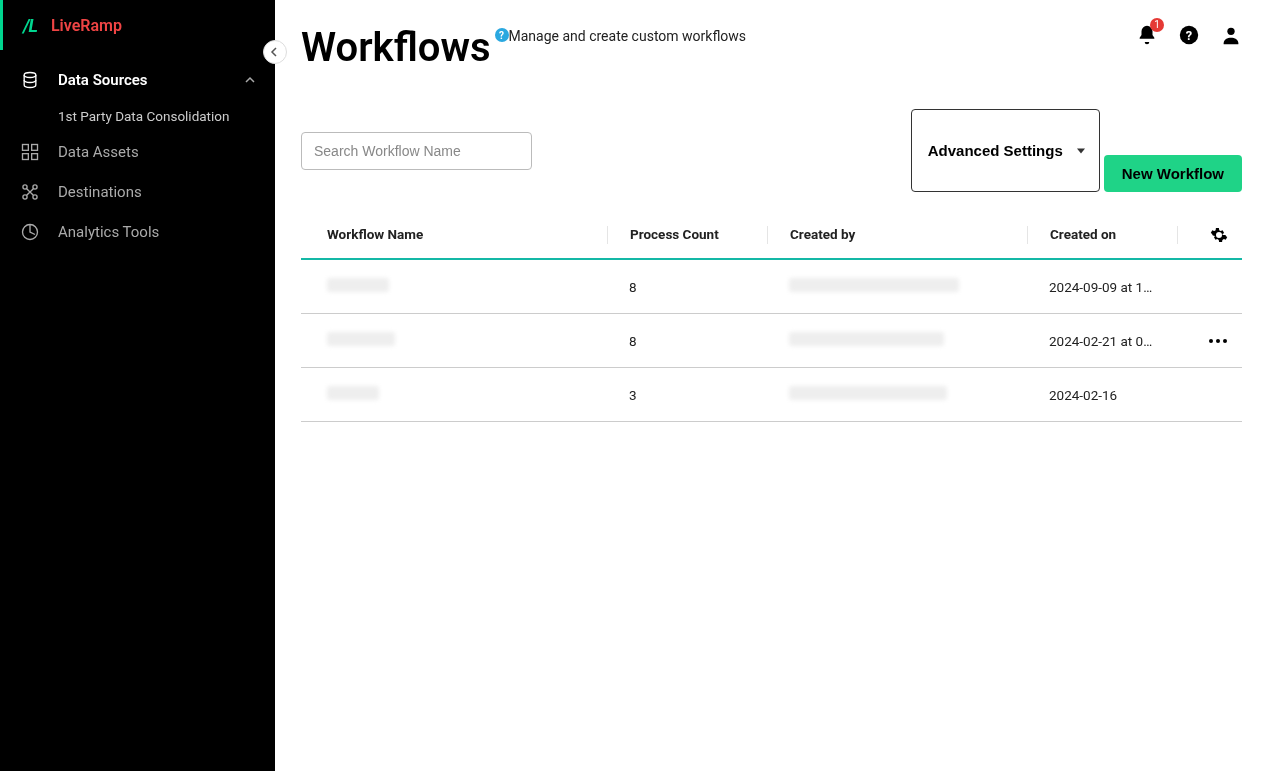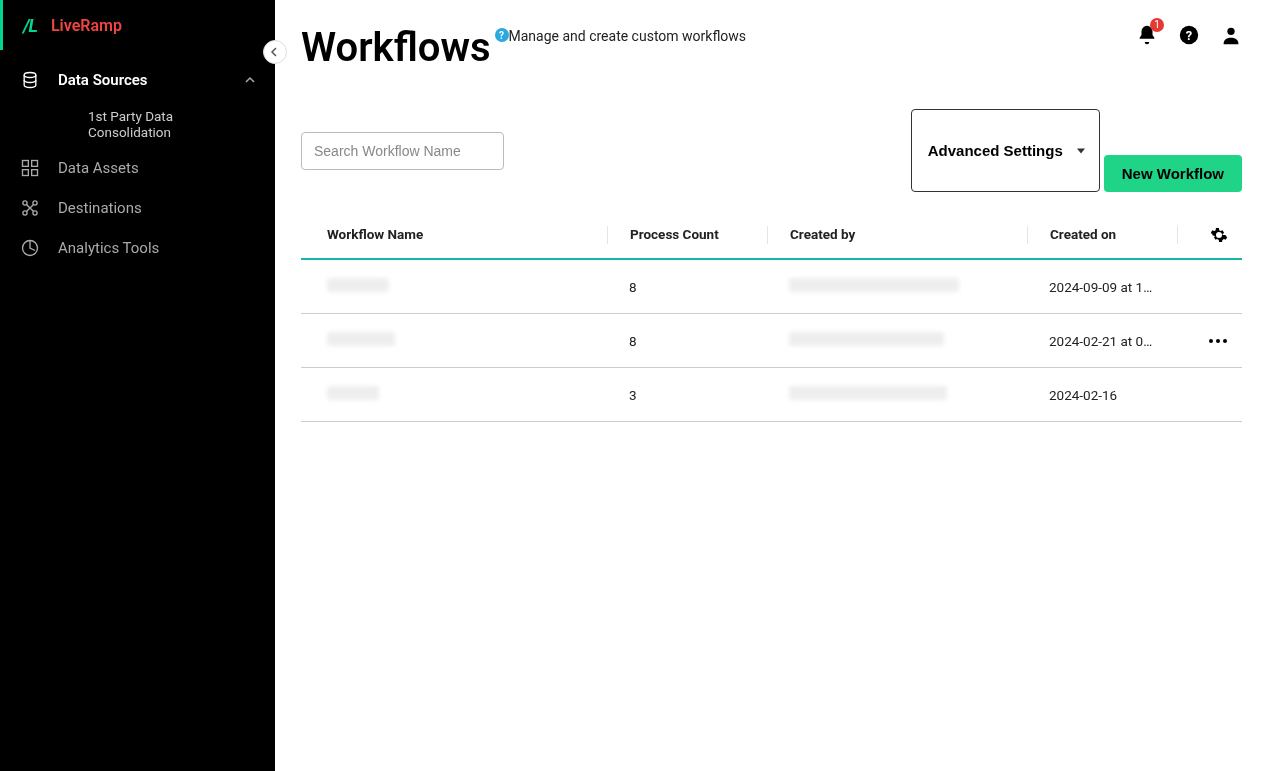--- a/index.html
+++ b/index.html
@@ -60,21 +60,21 @@
       padding: 10px 20px;
       cursor: pointer;
       color: #aaa;
     }
     .nav-item.active { color: #fff; }
     .nav-icon { width: 20px; height: 20px; margin-right: 18px; flex-shrink: 0; }
     .nav-label { font-size: 15px; flex: 1; }
     .nav-item.active .nav-label { font-weight: 600; }
     .nav-caret { color: #aaa; }
     .nav-sub {
-      padding: 8px 20px 8px 88px;
+      padding: 8px 20px 8px 58px;
       font-size: 13.5px;
       color: #ccc;
       cursor: pointer;
     }
     .main { flex: 1; padding: 24px 26px; position: relative; }
     .topbar { display: flex; align-items: flex-start; justify-content: space-between; }
     .title-wrap { display: flex; flex-direction: row; }
     .title-row { display: flex; align-items: flex-start; }
     h1 { font-size: 40px; font-weight: 600; color: #000; }
     .info-badge {
@@ -95,21 +95,21 @@
       border-top: 5px solid #555; transform: translateY(-50%);
     }
     .icon-btn { position: relative; cursor: pointer; }
     .badge-dot {
       position: absolute; top: -6px; right: -6px;
       background: #e53935; color: #fff; font-size: 10px;
       border-radius: 8px; padding: 0 4px; line-height: 14px; min-width: 14px; text-align: center;
     }
     .controls { display: flex; justify-content: space-between; margin-top: 38px; align-items: center; }
     .search {
-      width: 203px; padding: 10px 12px; border: 1px solid #bbb;
+      width: 231px; padding: 10px 12px; border: 1px solid #bbb;
       border-radius: 4px; font-size: 14px;
     }
     .search::placeholder { color: #888; }
     .right-controls { display: flex; gap: 4px; }
     .adv-btn {
       border: 1px solid #333; background: #fff; padding: 10px 36px 10px 16px;
       border-radius: 4px; font-size: 15px; font-weight: 600; cursor: pointer; position: relative;
     }
     .adv-btn::after {
       content: ""; position: absolute; right: 14px; top: 50%;

